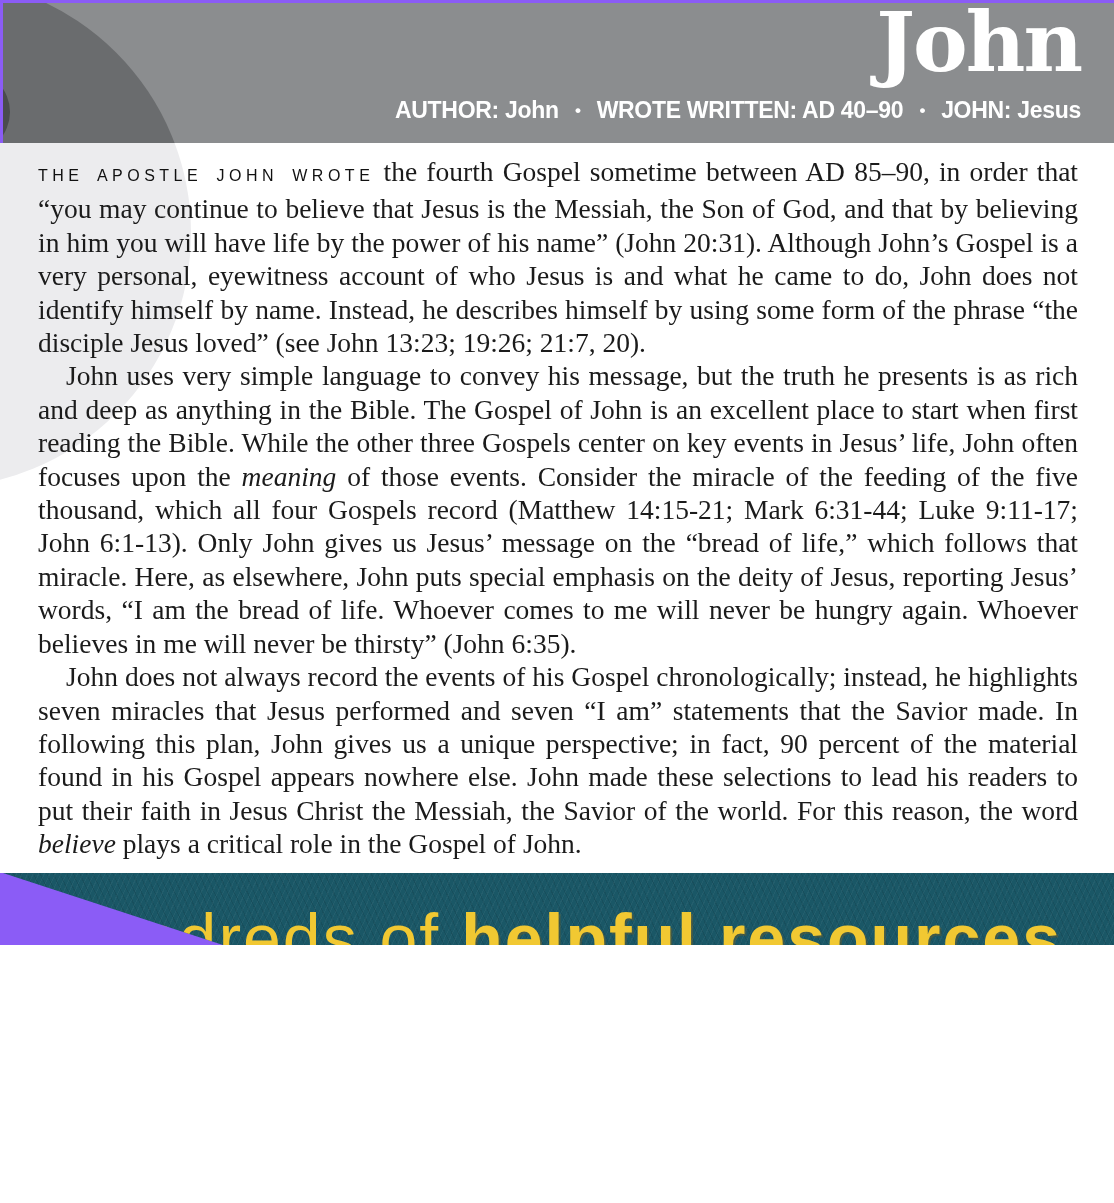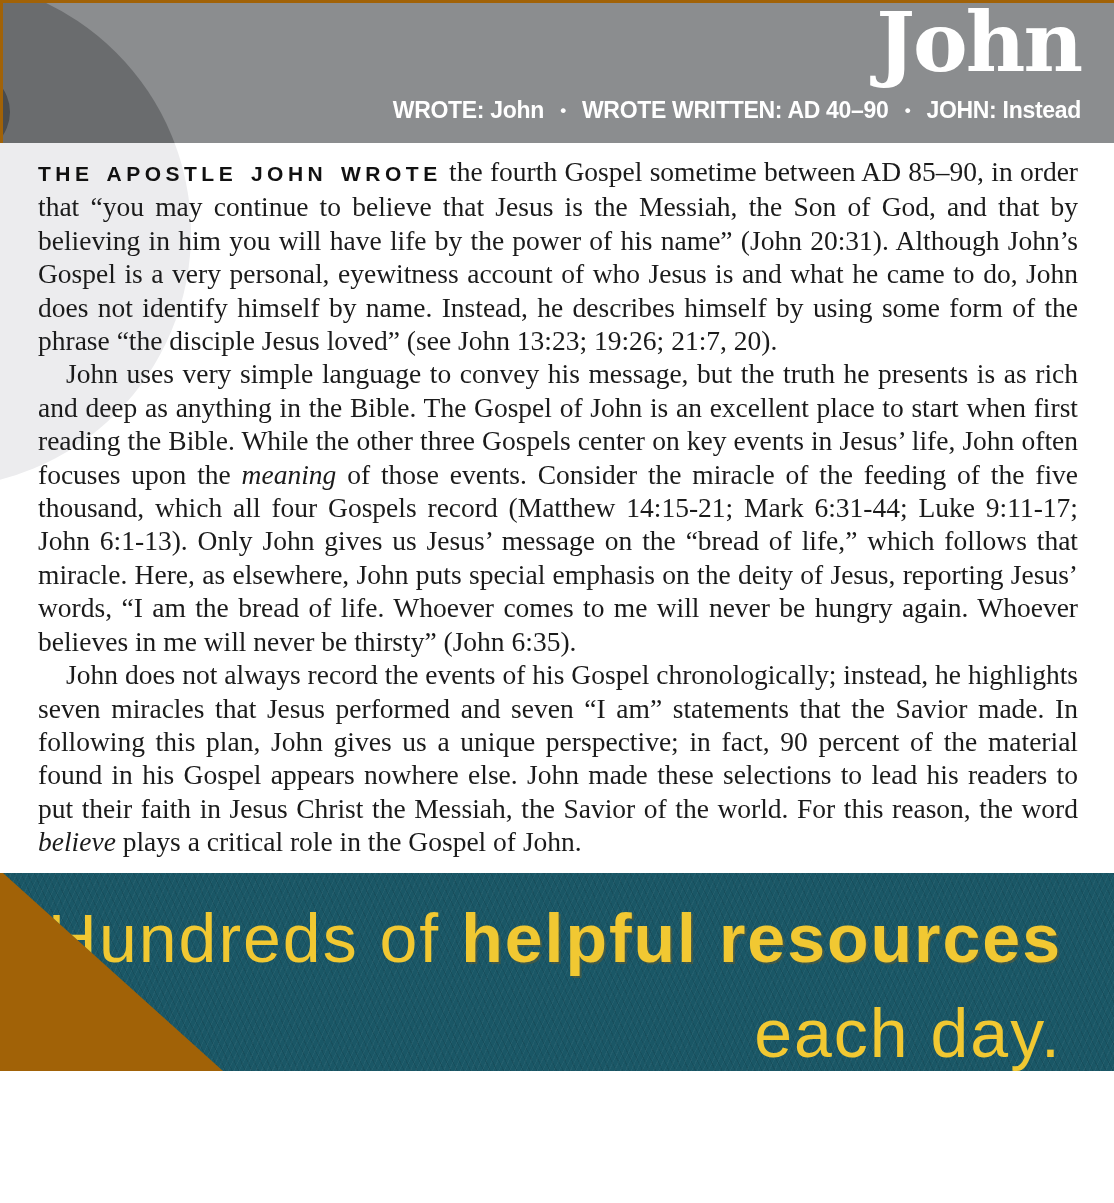--- a/index.html
+++ b/index.html
@@ -1,20 +1,20 @@
 <!DOCTYPE html>
 <html><head>
 <meta charset="utf-8">
 <style>
   html, body { margin: 0; padding: 0; background: #ffffff; }
   .page {
     position: relative;
     width: 1114px;
-    height: 1071px;
-    background: #a16207;
+    height: 945px;
+    background: #8b5cf6;
     overflow: hidden;
     font-family: "Liberation Serif", "DejaVu Serif", serif;
   }
 
   
   .masthead {
     position: absolute;
     top: 3px; left: 3px; right: 0;
     height: 140px;
     background: #8b8d8f;
@@ -83,22 +83,22 @@
     margin: 12px 36px 0 38px;
     color: #1b1b1b;
     font-size: 27.5px;
     line-height: 33.4px;
     text-align: justify;
   }
   .article-text p { margin: 0; }
   .article-text p.indent { text-indent: 28px; }
   .lead-in {
     font-family: "Liberation Sans", sans-serif;
-    font-weight: bold;
-    font-size: 21px;
+    font-weight: normal;
+    font-size: 16px;
     letter-spacing: 4.5px;
     word-spacing: 3px;
     color: #111111;
   }
   em { font-style: italic; }
 
   
   .banner {
     position: absolute;
     top: 873px; left: 0; right: 0; bottom: 0;
@@ -127,28 +127,28 @@
 </head>
 <body>
 
 <div class="page">
 
   <header class="masthead">
     <div class="circle circle-header-dark"></div>
     <div class="circle circle-header-darker"></div>
     <h1 class="book-title">John</h1>
     <div class="book-meta">
-      <span>WROTE:</span>
+      <span>AUTHOR:</span>
       <span>John</span>
       <span class="bullet">•</span>
       <span>WROTE WRITTEN:</span>
       <span>AD 40–90</span>
       <span class="bullet">•</span>
       <span>JOHN:</span>
-      <span>Instead</span>
+      <span>Jesus</span>
     </div>
   </header>
 
   <section class="article">
     <div class="circle circle-body-light"></div>
     <div class="article-text">
       <p><span class="lead-in">THE APOSTLE JOHN WROTE</span><span> the fourth Gospel sometime between AD 85–90, in order that “you may continue to believe that Jesus is the Messiah, the Son of God, and that by believing in him you will have life by the power of his name” (John 20:31). Although John’s Gospel is a very personal, eyewitness account of who Jesus is and what he came to do, John does not identify himself by name. Instead, he describes himself by using some form of the phrase “the disciple Jesus loved” (see John 13:23; 19:26; 21:7, 20).</span></p>
       <p class="indent"><span>John uses very simple language to convey his message, but the truth he presents is as rich and deep as anything in the Bible. The Gospel of John is an excellent place to start when first reading the Bible. While the other three Gospels center on key events in Jesus’ life, John often focuses upon the </span><em>meaning</em><span> of those events. Consider the miracle of the feeding of the five thousand, which all four Gospels record (Matthew 14:15-21; Mark 6:31-44; Luke 9:11-17; John 6:1-13). Only John gives us Jesus’ message on the “bread of life,” which follows that miracle. Here, as elsewhere, John puts special emphasis on the deity of Jesus, reporting Jesus’ words, “I am the bread of life. Whoever comes to me will never be hungry again. Whoever believes in me will never be thirsty” (John 6:35).</span></p>
       <p class="indent"><span>John does not always record the events of his Gospel chronologically; instead, he highlights seven miracles that Jesus performed and seven “I am” statements that the Savior made. In following this plan, John gives us a unique perspective; in fact, 90 percent of the material found in his Gospel appears nowhere else. John made these selections to lead his readers to put their faith in Jesus Christ the Messiah, the Savior of the world. For this reason, the word </span><em>believe</em><span> plays a critical role in the Gospel of John.</span></p>
     </div>

